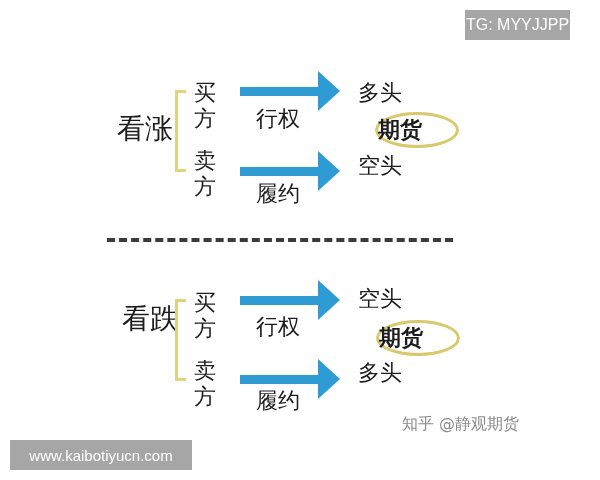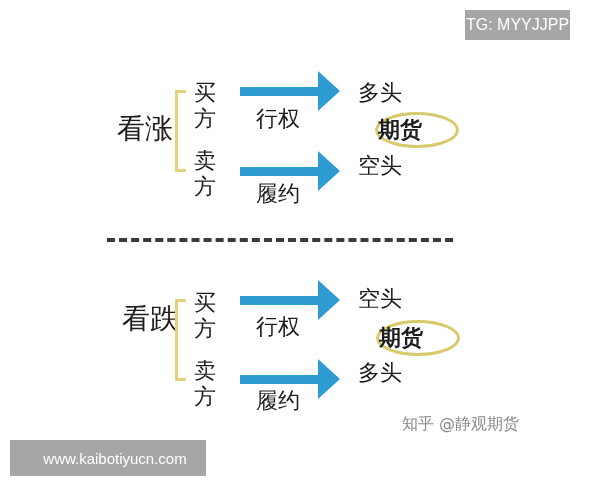--- a/index.html
+++ b/index.html
@@ -102,15 +102,15 @@
   <div class="abs cjk" style="left:358px; top:288px;">空头</div>
   <div class="abs cjk" style="left:358px; top:362px;">多头</div>
 
   <div class="abs ellipse cjk" style="left:376px; top:320px; width:84px; height:36px;">
     <span>期货</span>
   </div>
 </div>
 
 <div class="abs credit" style="left:402px; top:414px;">知乎 @静观期货</div>
 
-<div class="abs badge" style="left:10px; top:440px; width:182px; height:36px; font-size:15px;padding-left:14px;">
+<div class="abs badge" style="left:10px; top:440px; width:182px; height:30px; font-size:15px;">
   <span>www.kaibotiyucn.com</span>
 </div>
 
 </body></html>

